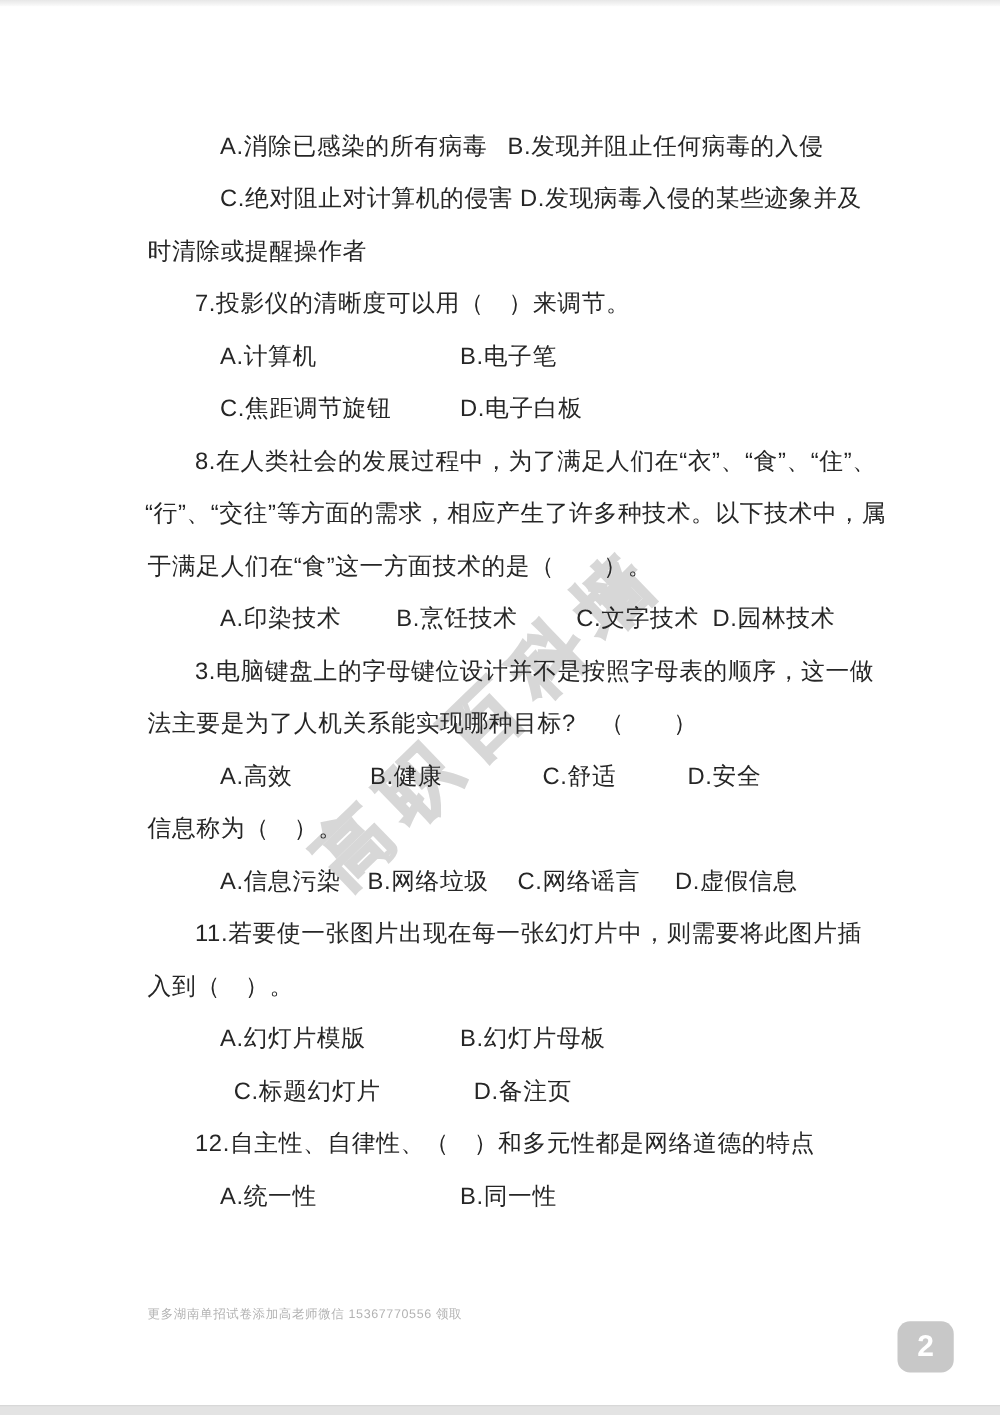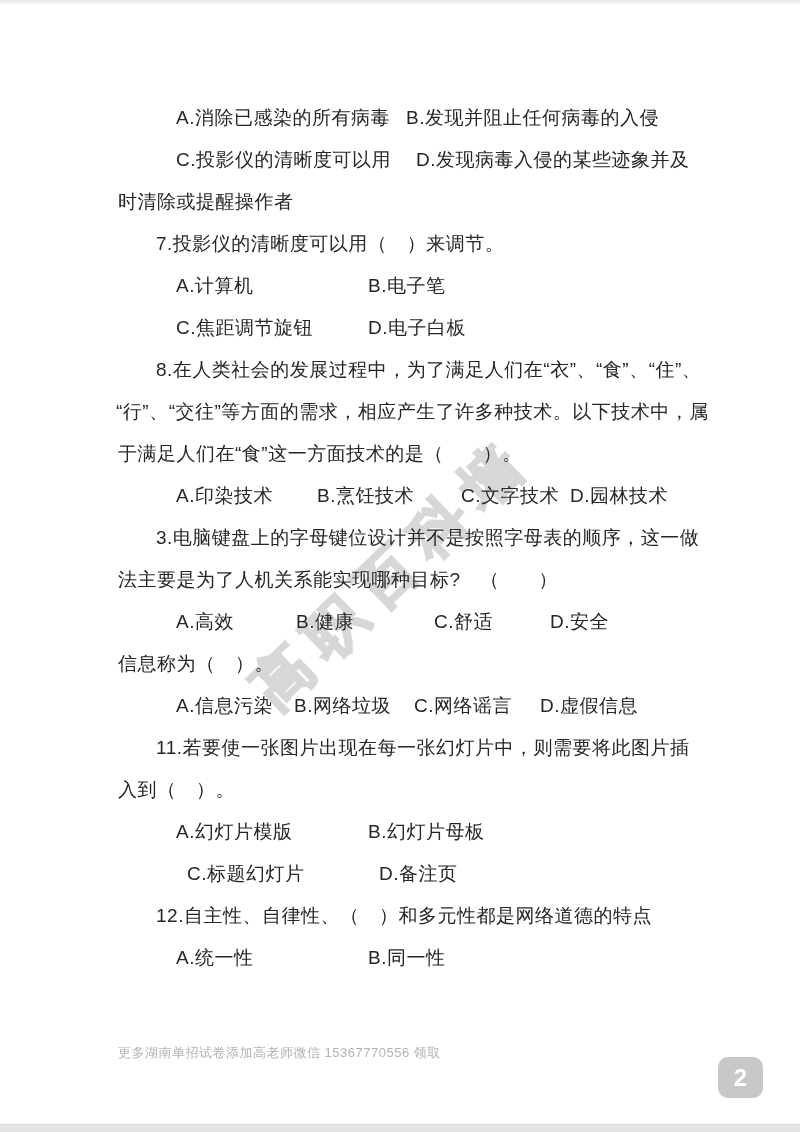--- a/index.html
+++ b/index.html
@@ -39,21 +39,21 @@
     white-space: nowrap;
     letter-spacing: 0.5px;
   }
   .line.q     { padding-left: 156px; }
   .line.cont  { padding-left: 118px; }
   .line.cont2 { padding-left: 104px; margin-left: 12px; }
   .line.opt   { padding-left: 176px; }
   .col { display: inline-block; vertical-align: top; }
   .footer-note {
     position: absolute; left: 118px; top: 1044px;
-    font-size: 13px; color: #b3b3b3;
+    font-size: 10px; color: #b3b3b3;
     letter-spacing: 0.5px;
     z-index: 2;
   }
   .page-badge {
     position: absolute; left: 718px; top: 1057px;
     width: 45px; height: 41px;
     background: #c8c8c8; border-radius: 10px;
     color: #ffffff; font-size: 24px; font-weight: 700;
     display: flex; align-items: center; justify-content: center;
     z-index: 2;
@@ -61,21 +61,21 @@
 </style>
 </head>
 <body>
 
 <div class="page-edge-top"></div>
 
 <div class="watermark">高职百科墙</div>
 
 <div id="lines">
     <div class="line opt"><span class="col" style="width: 230px;">A.消除已感染的所有病毒</span><span class="col">B.发现并阻止任何病毒的入侵</span></div>
-    <div class="line opt"><span class="col" style="width: 240px;">C.投影仪的清晰度可以用</span><span class="col">D.发现病毒入侵的某些迹象并及</span></div>
+    <div class="line opt"><span class="col" style="width: 240px;">C.绝对阻止对计算机的侵害</span><span class="col">D.发现病毒入侵的某些迹象并及</span></div>
     <div class="line cont">时清除或提醒操作者</div>
     <div class="line q">7.投影仪的清晰度可以用（　）来调节。</div>
     <div class="line opt"><span class="col" style="width: 192px;">A.计算机</span><span class="col">B.电子笔</span></div>
     <div class="line opt"><span class="col" style="width: 192px;">C.焦距调节旋钮</span><span class="col">D.电子白板</span></div>
     <div class="line q">8.在人类社会的发展过程中，为了满足人们在“衣”、“食”、“住”、</div>
     <div class="line cont2">“行”、“交往”等方面的需求，相应产生了许多种技术。以下技术中，属</div>
     <div class="line cont">于满足人们在“食”这一方面技术的是（　　）。</div>
     <div class="line opt"><span class="col" style="width: 141px;">A.印染技术</span><span class="col" style="width: 144px;">B.烹饪技术</span><span class="col" style="width: 109px;">C.文字技术</span><span class="col">D.园林技术</span></div>
     <div class="line q">3.电脑键盘上的字母键位设计并不是按照字母表的顺序，这一做</div>
     <div class="line cont">法主要是为了人机关系能实现哪种目标?　（　　）</div>

